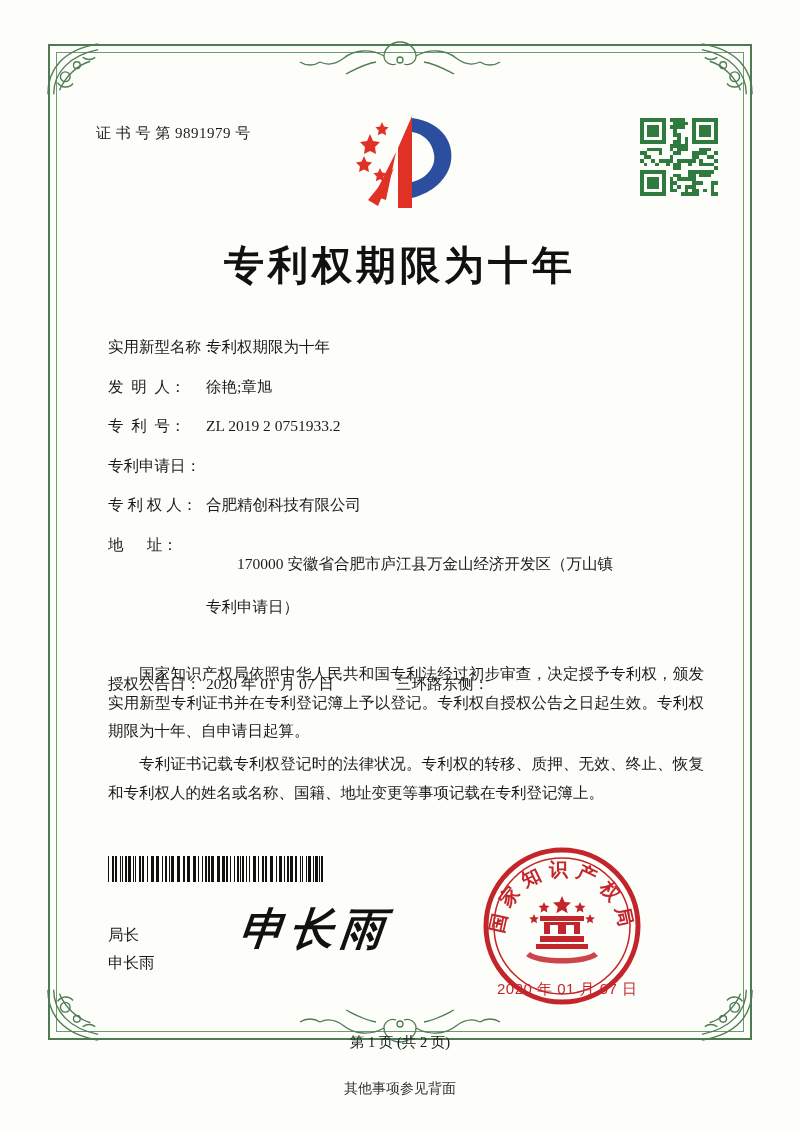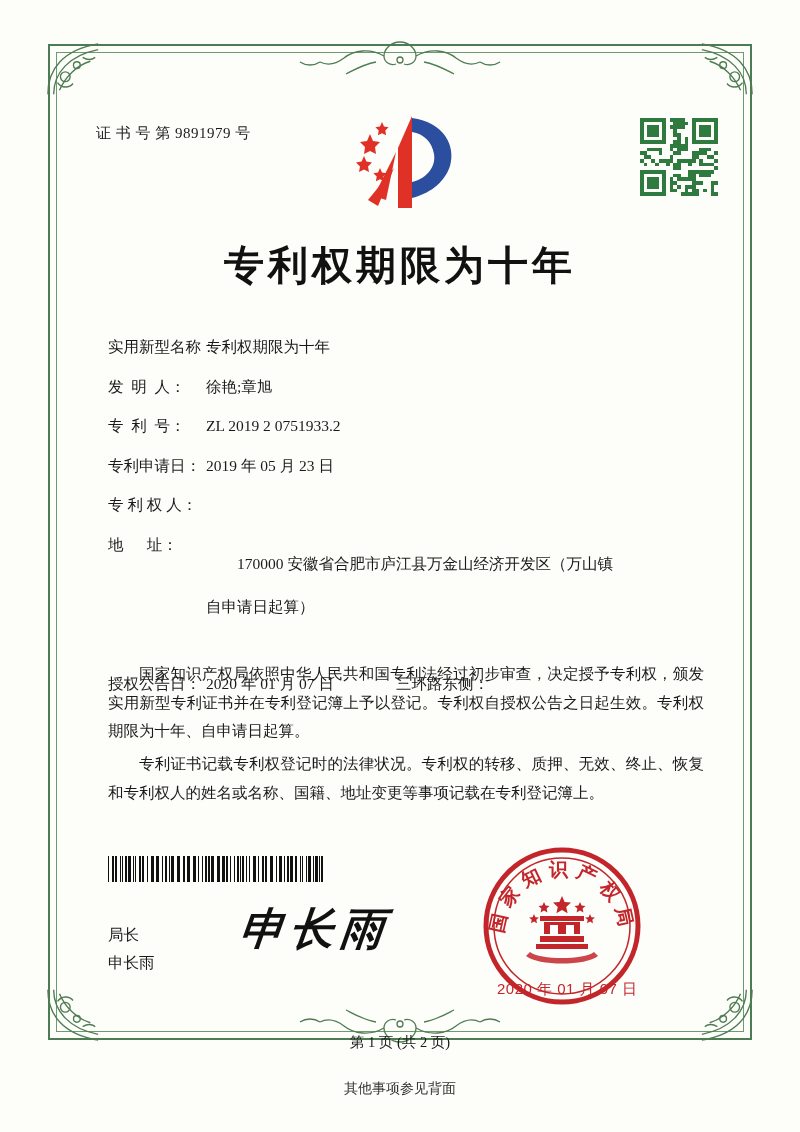--- a/index.html
+++ b/index.html
@@ -790,30 +790,30 @@
     <div class="field">
       <span class="label">发  明  人：</span>
       <span class="value">徐艳;章旭</span>
     </div>
     <div class="field">
       <span class="label">专  利  号：</span>
       <span class="value">ZL 2019 2 0751933.2</span>
     </div>
     <div class="field">
       <span class="label">专利申请日：</span>
-      <span class="value">2019 年 05 月 23 日</span>
     </div>
     <div class="field">
       <span class="label">专 利 权 人：</span>
+      <span class="value">合肥精创科技有限公司</span>
     </div>
     <div class="field">
       <span class="label">地      址：</span>
       <span class="value">
         <span>170000 安徽省合肥市庐江县万金山经济开发区（万山镇</span>
-        <span class="line2">自申请日起算）</span>
+        <span class="line2">专利申请日）</span>
       </span>
     </div>
     <div class="field-grant">
       <span class="label">授权公告日：</span>
       <span class="value">2020 年 01 月 07 日</span>
       <span class="label2">三环路东侧：</span>
     </div>
   </div>
 
   <div class="paras">

